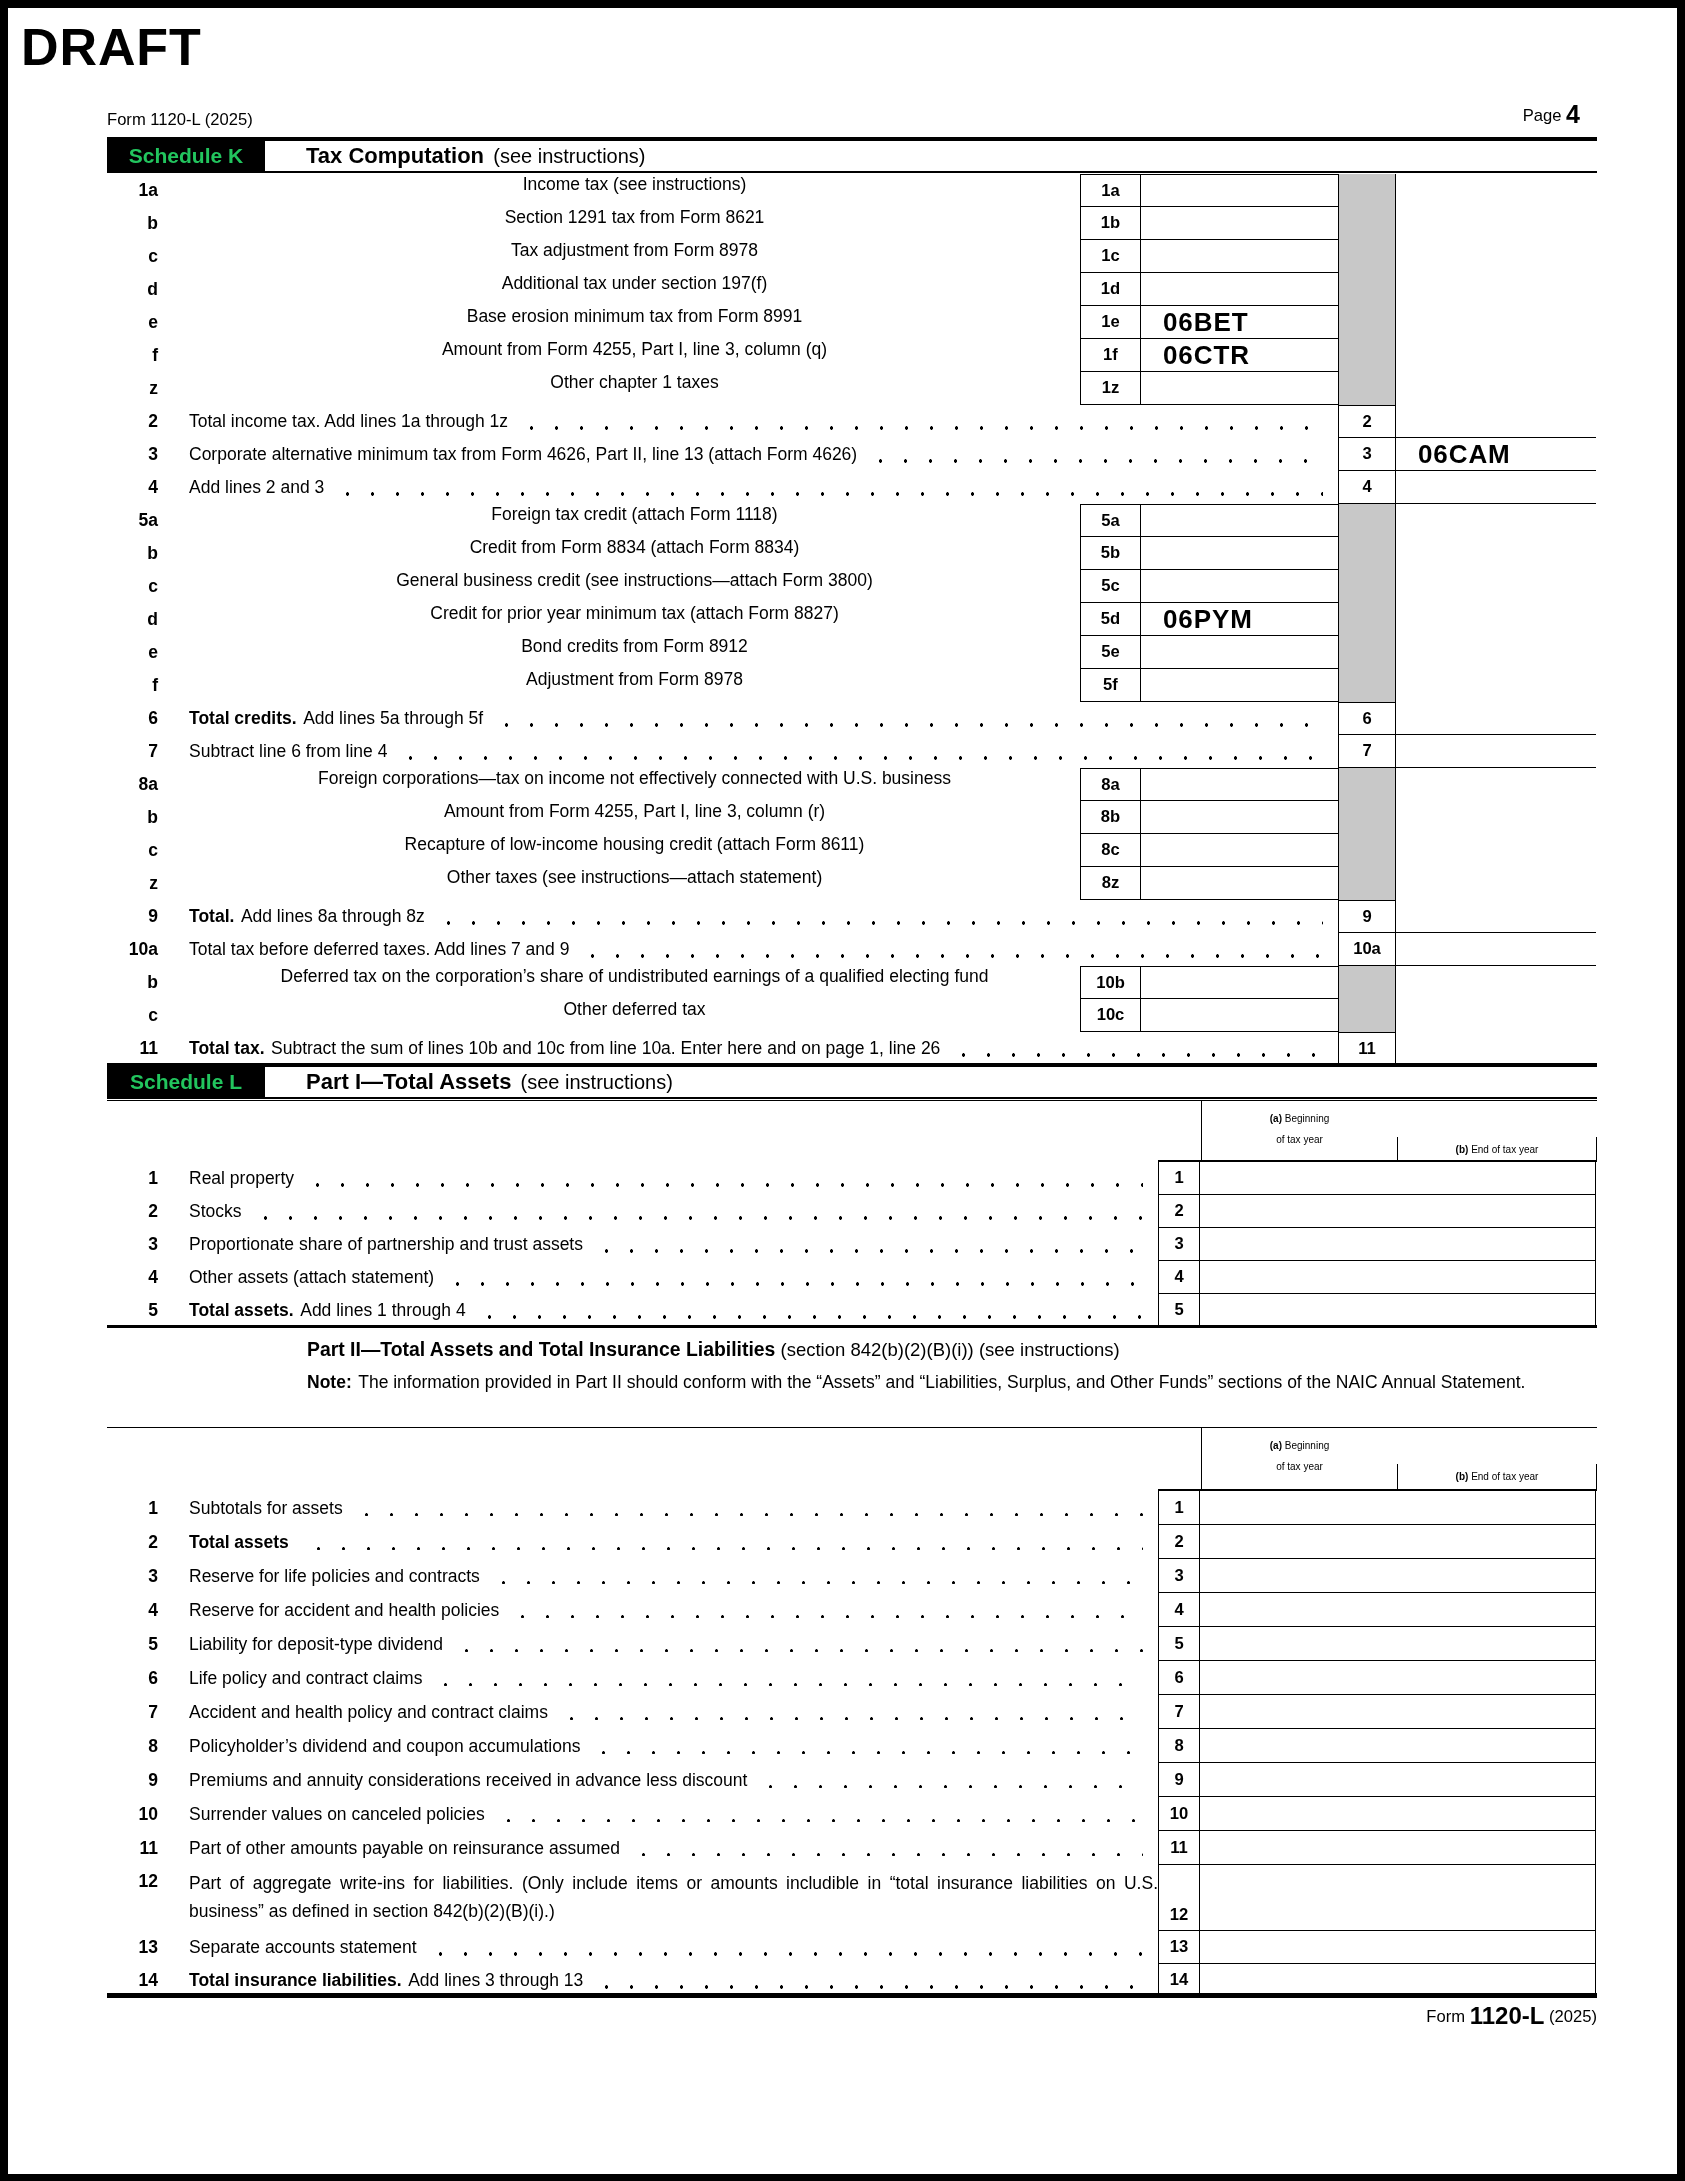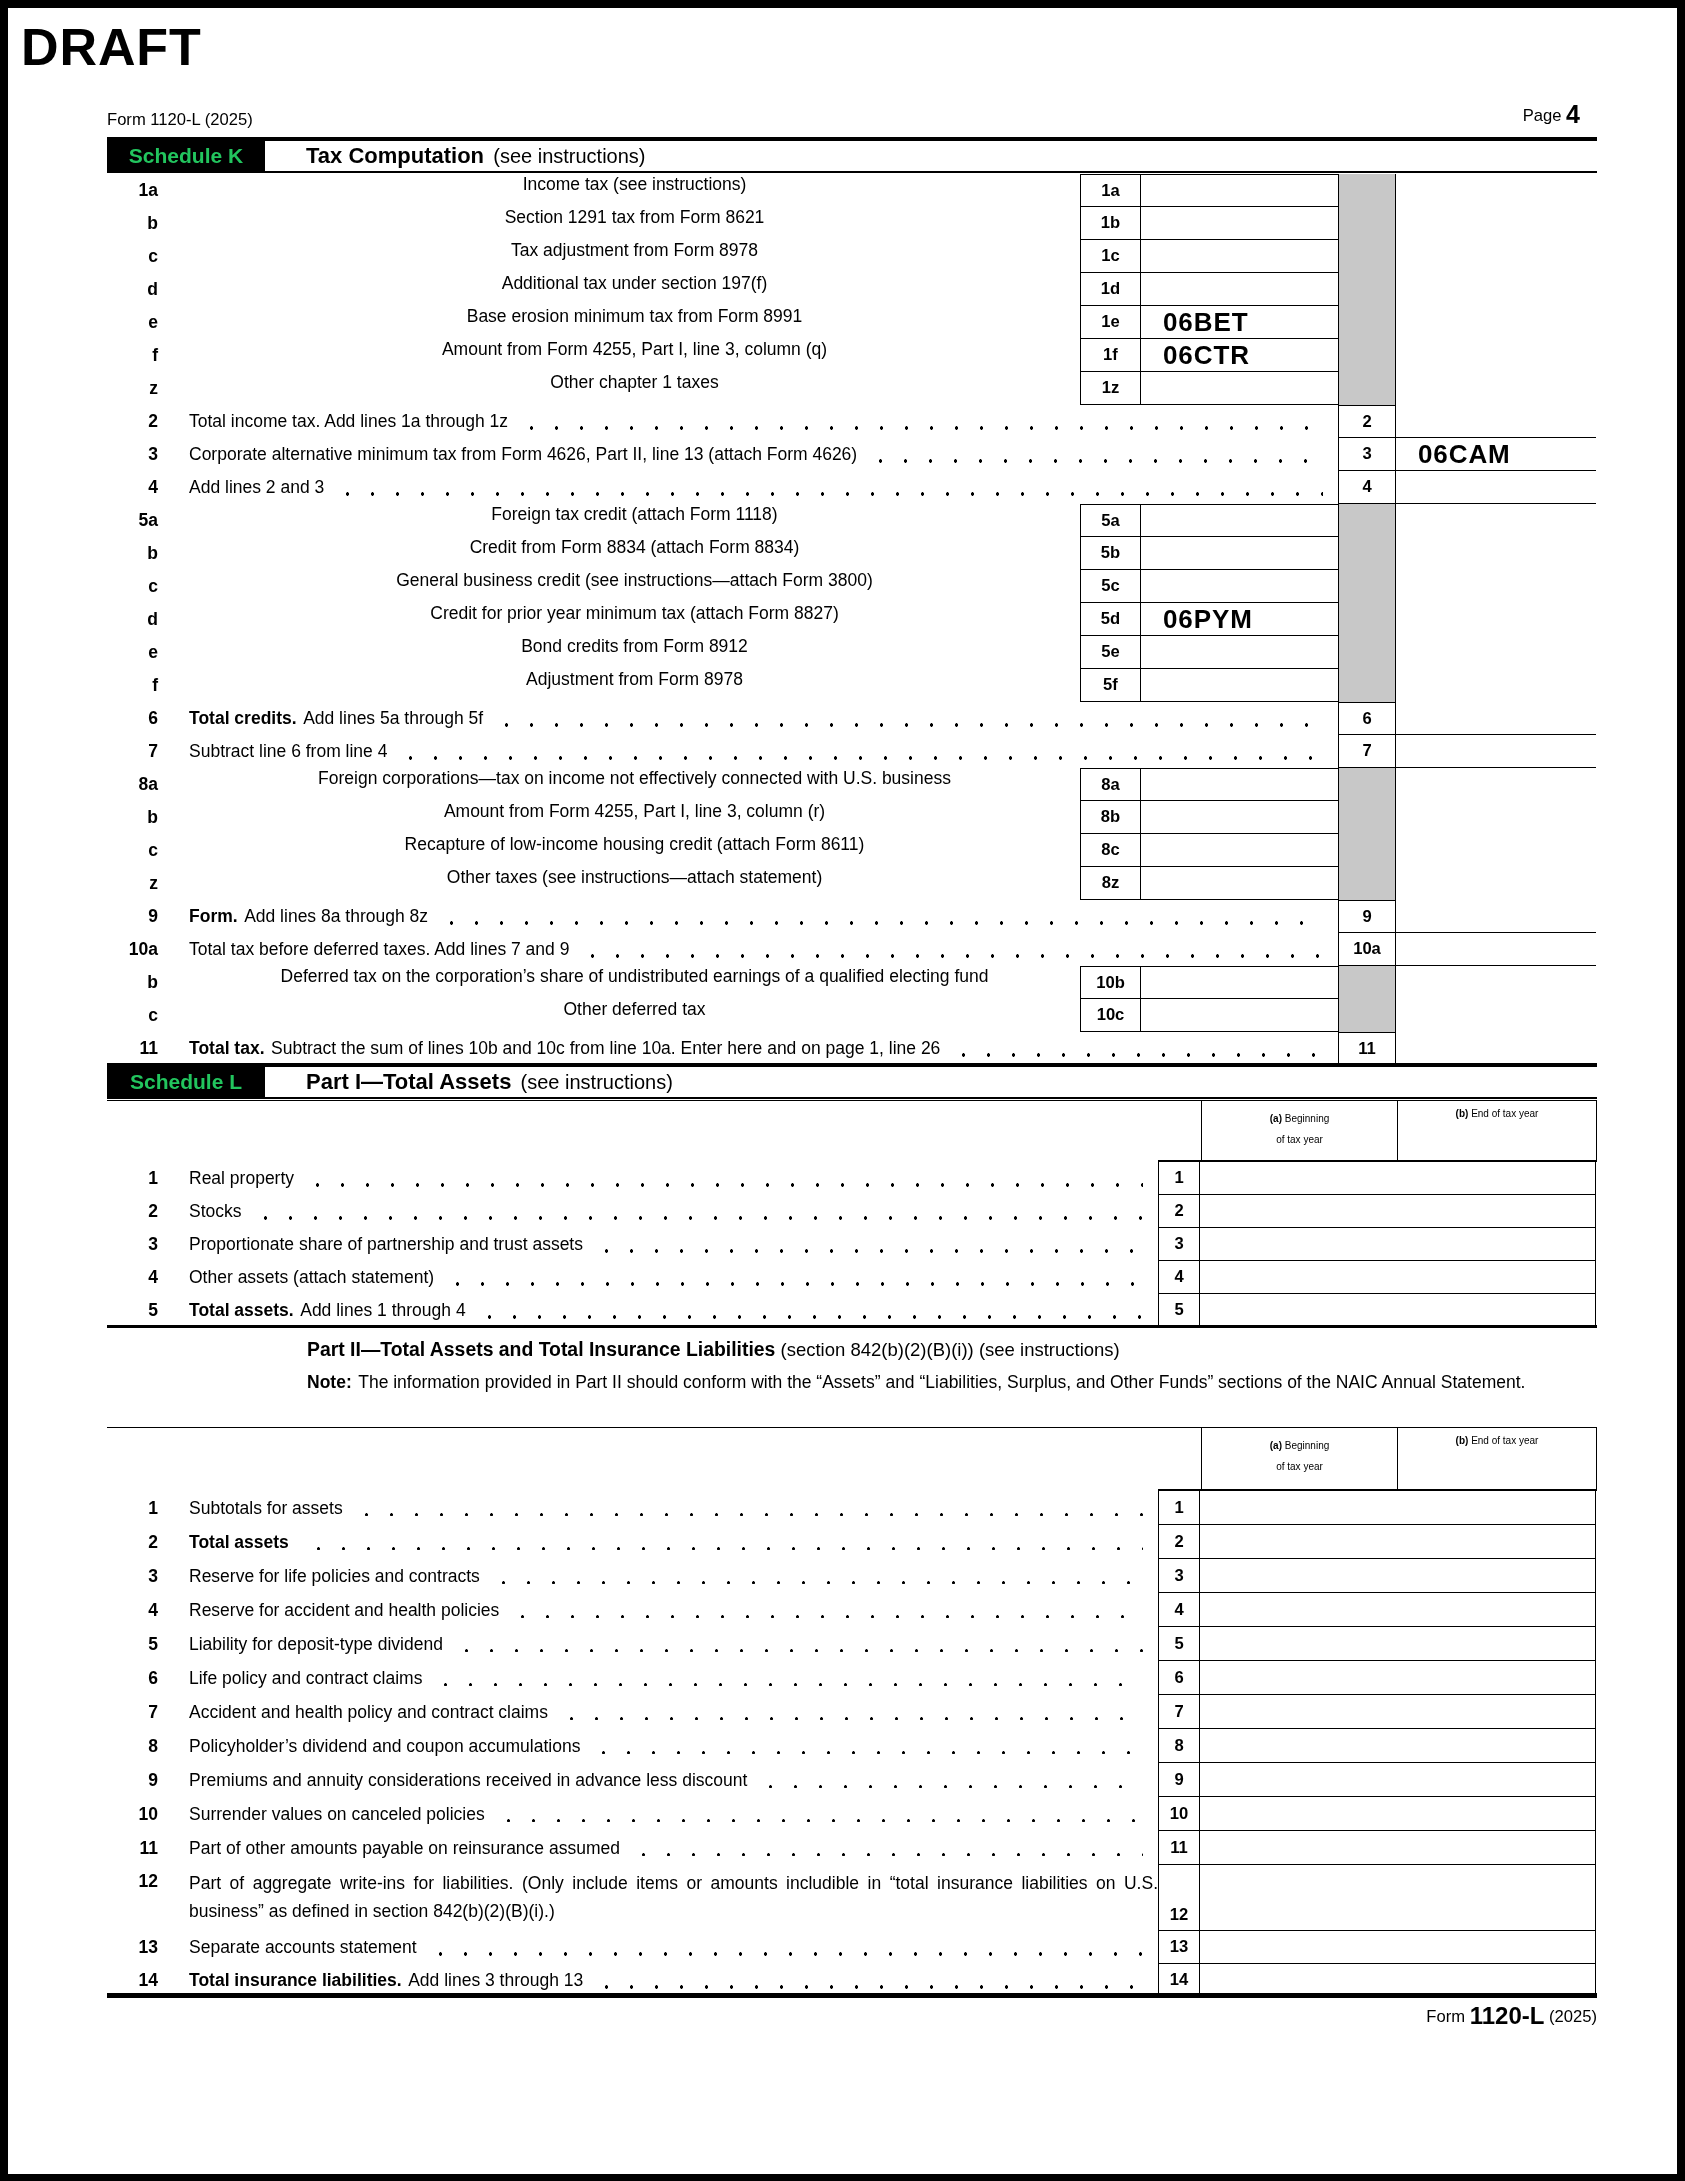--- a/index.html
+++ b/index.html
@@ -36,21 +36,21 @@
   .rnum{width:58px;flex:none;border-left:1.8px solid #000;border-right:1.8px solid #000;border-bottom:1.8px solid #000;display:flex;align-items:center;justify-content:center;font-weight:bold;font-size:16.6px;box-sizing:border-box;}
   .rentry{width:200px;flex:none;border-bottom:1.8px solid #000;box-sizing:border-box;display:flex;align-items:center;padding-left:22px;}
   .gtop .ibox{border-top:1.8px solid #000;}
   .ftop .rnum{border-top:1.8px solid #000;}
   .code{font-size:26px;font-weight:bold;letter-spacing:0.9px;}
   
   .lheader{position:absolute;left:99px;width:1490px;height:62px;border-top:1.8px solid #000;display:flex;box-sizing:border-box;font-size:10px;}
   .lheader::after{content:"";position:absolute;left:1051px;right:0;bottom:0;height:1.8px;background:#000;}
   .lh-spacer{width:1094px;flex:none;}
   .lh-a{width:196px;flex:none;border-left:1.8px solid #000;text-align:center;padding-top:6.5px;box-sizing:border-box;line-height:21px;}
-  .lh-b{width:200px;flex:none;border-left:1.8px solid #000;border-right:1.8px solid #000;text-align:center;padding-top:6.5px;box-sizing:border-box;}
+  .lh-b{width:200px;flex:none;border-left:1.8px solid #000;border-right:1.8px solid #000;text-align:center;padding-top:6.5px;box-sizing:border-box;margin-top:36px;}
   .lrows{position:absolute;left:99px;width:1490px;}
   .lrow{display:flex;height:33px;box-sizing:border-box;}
   .p2rows .lrow{height:34px;}
   .lrow .desc{width:969px;}
   .lnum{width:42px;flex:none;border-left:1.8px solid #000;border-right:1.8px solid #000;border-bottom:1.8px solid #000;display:flex;align-items:center;justify-content:center;font-weight:bold;font-size:16.6px;box-sizing:border-box;}
   .lca{width:196px;flex:none;border-bottom:1.8px solid #000;box-sizing:border-box;}
   .lcb{width:200px;flex:none;border-right:1.8px solid #000;border-bottom:1.8px solid #000;box-sizing:border-box;}
   .lrow.tall{height:66px;}
   .lrow.tall .mnum{align-items:flex-start;padding-top:5.5px;}
   .lrow.tall .lnum{align-items:flex-end;padding-bottom:4.6px;}
@@ -341,21 +341,21 @@
         </div>
       <div class="ibox inum">8z</div>
       <div class="ibox ientry"></div>
       <div class="strip"></div>
       <div class="rest"></div>
     </div>
 
     <div class="krow full ftop">
       <div class="mnum">9</div>
       <div class="desc">
-          <span class="b">Form.</span>
+          <span class="b">Total.</span>
           <span class="dt">Add lines 8a through 8z</span>
           <span class="leader"></span>
         </div>
       <div class="rnum">9</div>
       <div class="rentry"></div>
     </div>
 
     <div class="krow full">
       <div class="mnum">10a</div>
       <div class="desc">

